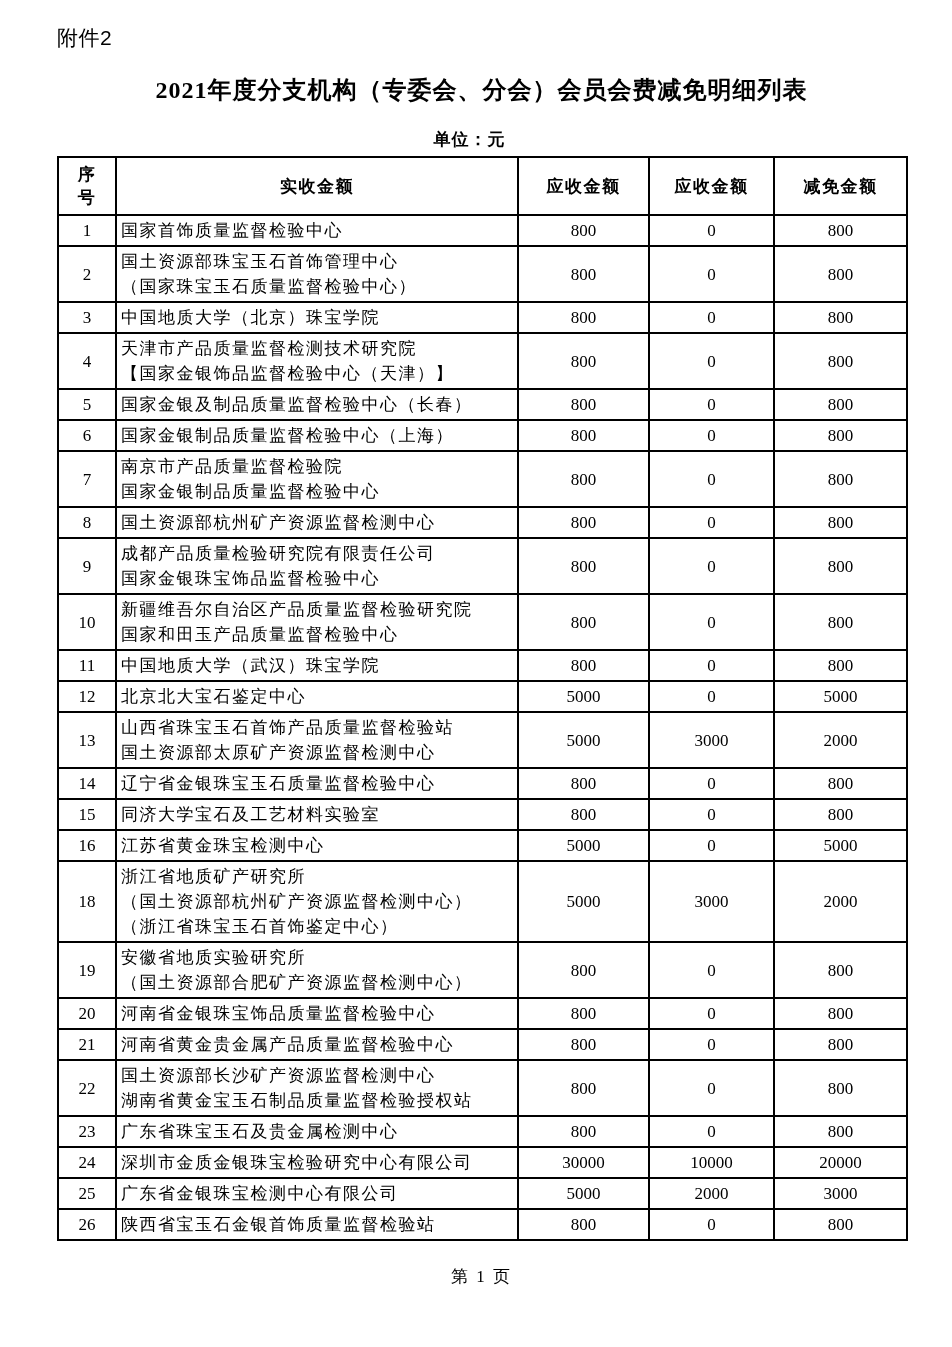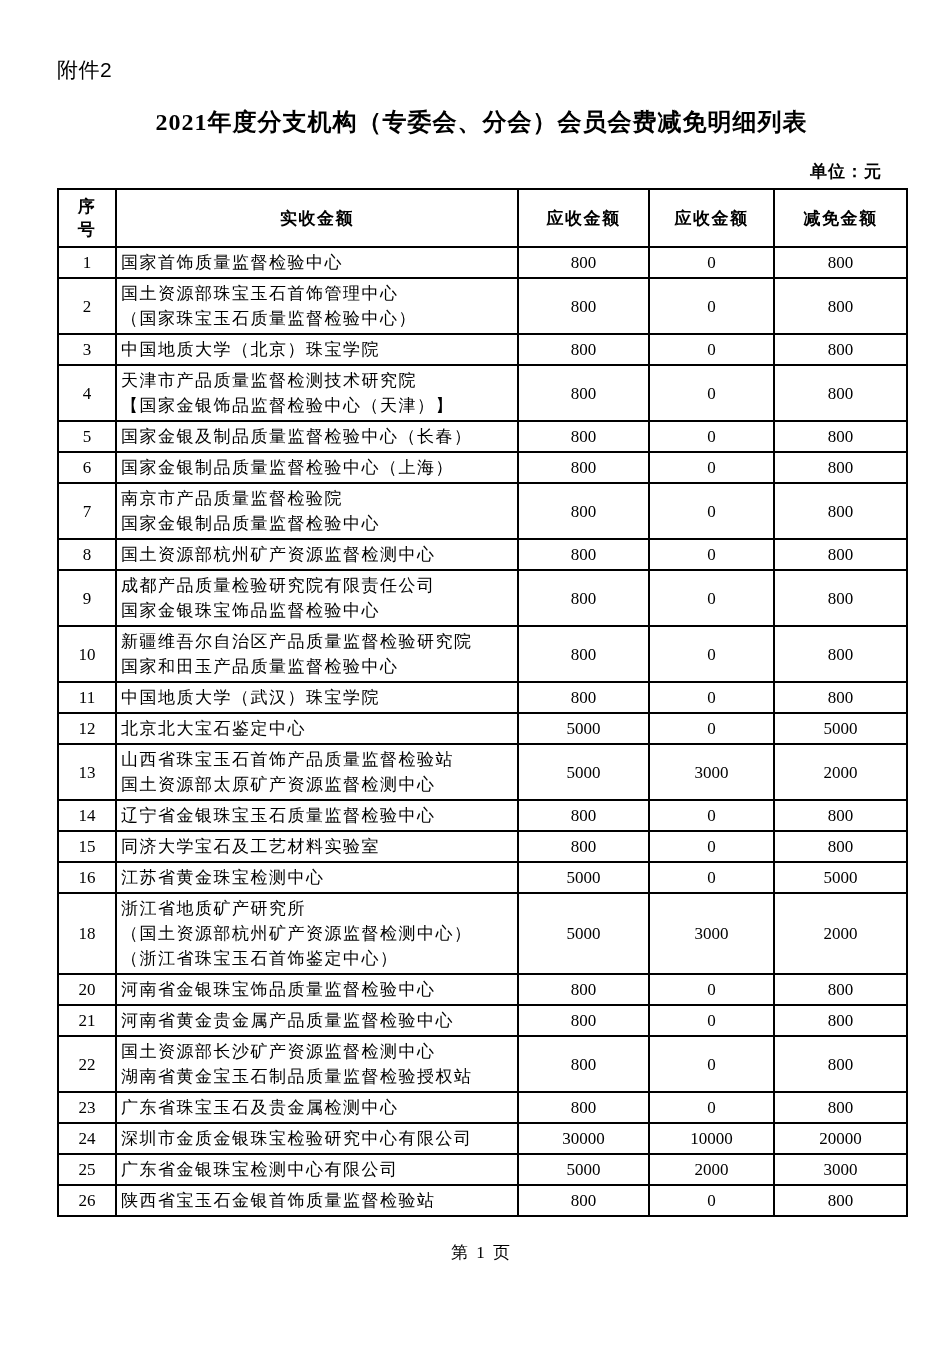--- a/index.html
+++ b/index.html
@@ -14,38 +14,38 @@
     font-family: "Liberation Serif", "DejaVu Serif", serif;
     color: #000000;
   }
   .page {
     position: absolute;
     left: 57px;
     top: 0;
     width: 849px;
   }
   .attachment-label {
-    margin-top: 56px;
+    margin-top: 24px;
     font-family: "Liberation Sans", "DejaVu Sans", sans-serif;
     font-size: 21px;
     font-weight: 500;
     letter-spacing: 0.5px;
   }
   .doc-title {
     margin-top: 22px;
     text-align: center;
     font-size: 24px;
     font-weight: bold;
     letter-spacing: 1px;
     font-family: "Liberation Serif", "DejaVu Serif", serif;
   }
   .unit-note {
     margin-top: 22px;
     margin-bottom: 5px;
-    text-align: right;
+    text-align: center;
     padding-right: 24px;
     font-size: 17px;
     font-weight: bold;
     font-family: "Liberation Sans", "DejaVu Sans", sans-serif;
     letter-spacing: 1px;
   }
   table.fee-table {
     width: 849px;
     border-collapse: collapse;
     table-layout: fixed;
@@ -270,20 +270,30 @@
           <td class="cell-name">
             <span class="name-line">浙江省地质矿产研究所</span>
             <span class="name-line">（国土资源部杭州矿产资源监督检测中心）</span>
             <span class="name-line">（浙江省珠宝玉石首饰鉴定中心）</span>
           </td>
           <td class="cell-amount">5000</td>
           <td class="cell-amount">3000</td>
           <td class="cell-amount">2000</td>
         </tr>
         <tr>
+          <td class="cell-no">19</td>
+          <td class="cell-name">
+            <span class="name-line">安徽省地质实验研究所</span>
+            <span class="name-line">（国土资源部合肥矿产资源监督检测中心）</span>
+          </td>
+          <td class="cell-amount">800</td>
+          <td class="cell-amount">0</td>
+          <td class="cell-amount">800</td>
+        </tr>
+        <tr>
           <td class="cell-no">20</td>
           <td class="cell-name">
             <span class="name-line">河南省金银珠宝饰品质量监督检验中心</span>
           </td>
           <td class="cell-amount">800</td>
           <td class="cell-amount">0</td>
           <td class="cell-amount">800</td>
         </tr>
         <tr>
           <td class="cell-no">21</td>

